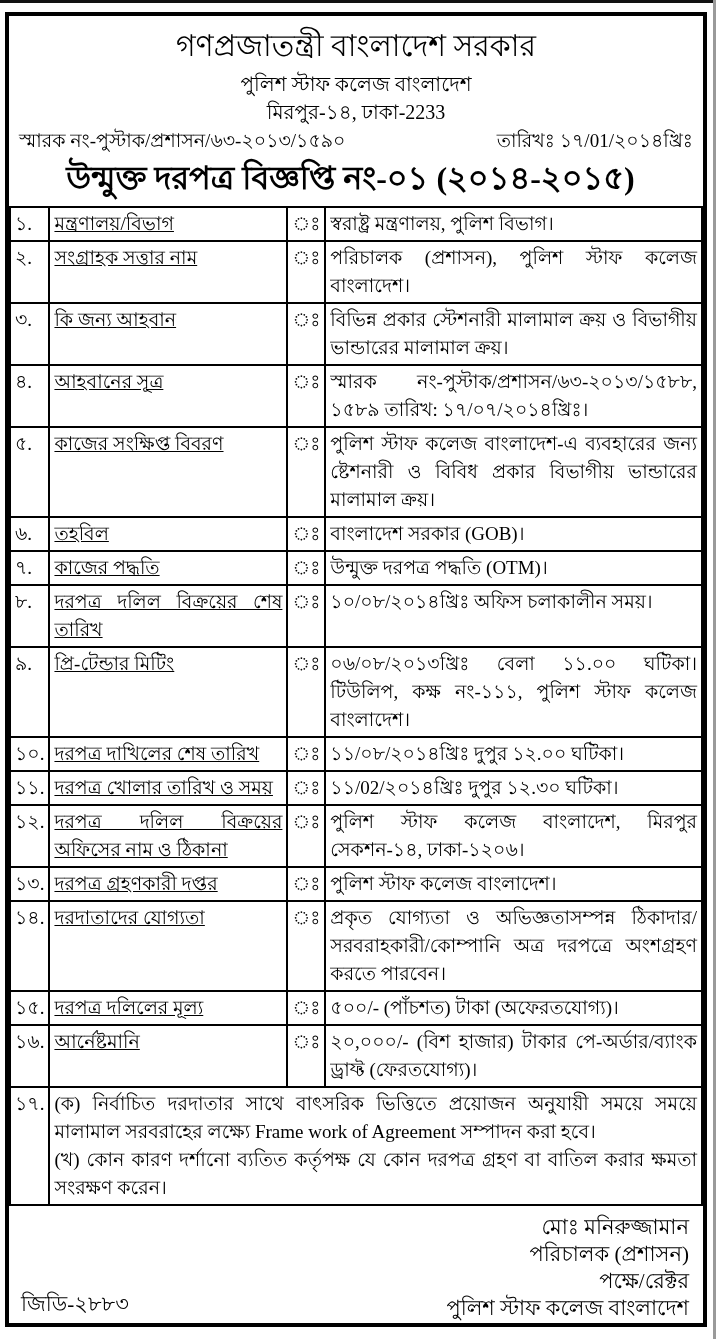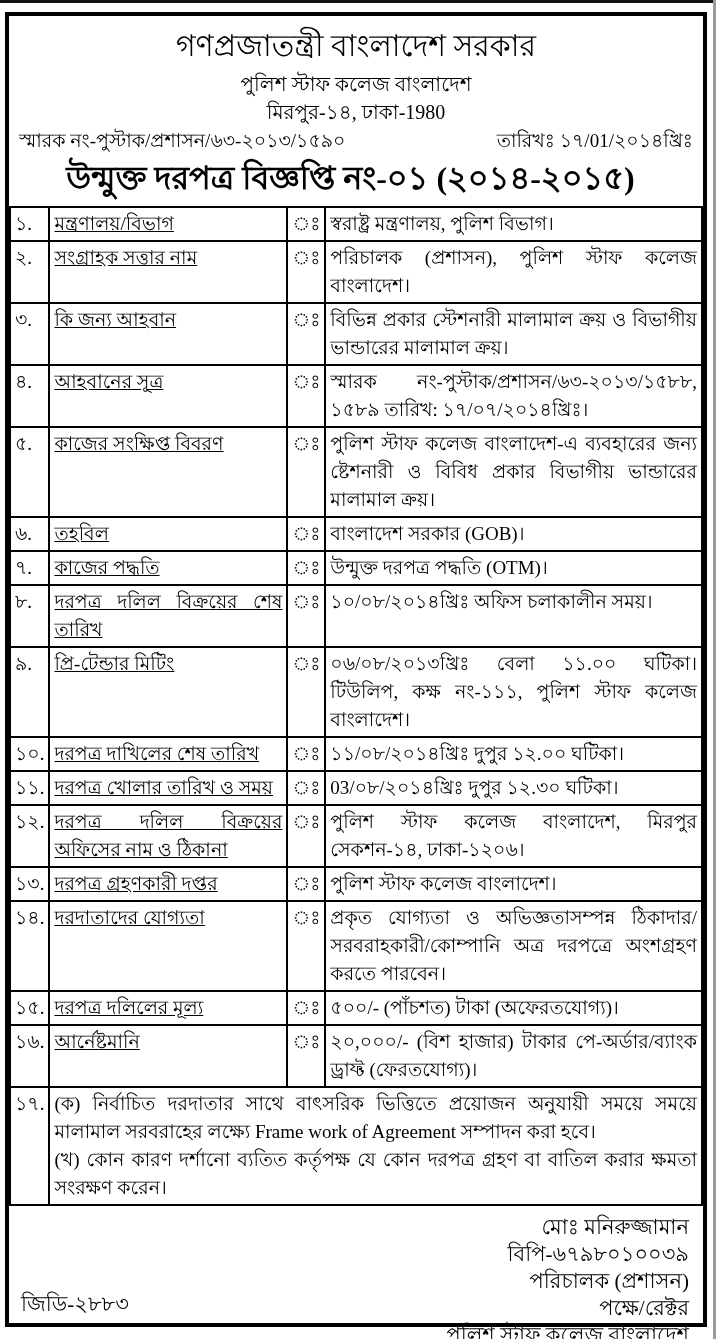--- a/index.html
+++ b/index.html
@@ -79,21 +79,21 @@
 <body>
 
 <div class="scan-edge-top"></div>
 <div class="scan-edge-right"></div>
 
 <div class="doc-box">
 
   <div class="hdr">
     <div class="hdr-gov">গণপ্রজাতন্ত্রী বাংলাদেশ সরকার</div>
     <div class="hdr-org">পুলিশ স্টাফ কলেজ বাংলাদেশ</div>
-    <div class="hdr-addr">মিরপুর-১৪, ঢাকা-1980</div>
+    <div class="hdr-addr">মিরপুর-১৪, ঢাকা-2233</div>
   </div>
 
   <div class="memo-row">
     <span>স্মারক নং-পুস্টাক/প্রশাসন/৬৩-২০১৩/১৫৯০</span>
     <span>তারিখঃ ১৭/01/২০১৪খ্রিঃ</span>
   </div>
 
   <div class="notice-title">উন্মুক্ত দরপত্র বিজ্ঞপ্তি নং-০১ (২০১৪-২০১৫)</div>
 
   <table class="tender">
@@ -155,21 +155,21 @@
       <tr>
         <td class="sl">১০.</td>
         <td class="label">দরপত্র দাখিলের শেষ তারিখ</td>
         <td class="sep">ঃ</td>
         <td class="value">১১/০৮/২০১৪খ্রিঃ দুপুর ১২.০০ ঘটিকা।</td>
       </tr>
       <tr>
         <td class="sl">১১.</td>
         <td class="label">দরপত্র খোলার তারিখ ও সময়</td>
         <td class="sep">ঃ</td>
-        <td class="value">03/০৮/২০১৪খ্রিঃ দুপুর ১২.৩০ ঘটিকা।</td>
+        <td class="value">১১/02/২০১৪খ্রিঃ দুপুর ১২.৩০ ঘটিকা।</td>
       </tr>
       <tr>
         <td class="sl">১২.</td>
         <td class="label">দরপত্র দলিল বিক্রয়ের অফিসের নাম ও ঠিকানা</td>
         <td class="sep">ঃ</td>
         <td class="value">পুলিশ স্টাফ কলেজ বাংলাদেশ, মিরপুর সেকশন-১৪, ঢাকা-১২০৬।</td>
       </tr>
       <tr>
         <td class="sl">১৩.</td>
         <td class="label">দরপত্র গ্রহণকারী দপ্তর</td>
@@ -199,21 +199,20 @@
         <td class="value17" colspan="3">
           <div>(ক) নির্বাচিত দরদাতার সাথে বাৎসরিক ভিত্তিতে প্রয়োজন অনুযায়ী সময়ে সময়ে মালামাল সরবরাহের লক্ষ্যে Frame work of Agreement সম্পাদন করা হবে।</div>
           <div>(খ) কোন কারণ দর্শানো ব্যতিত কর্তৃপক্ষ যে কোন দরপত্র গ্রহণ বা বাতিল করার ক্ষমতা সংরক্ষণ করেন।</div>
         </td>
       </tr>
     </tbody>
   </table>
 
   <div class="sig-block">
     <div class="sig-line-name">মোঃ মনিরুজ্জামান</div>
-    <div>বিপি-৬৭৯৮০১০০৩৯</div>
     <div>পরিচালক (প্রশাসন)</div>
     <div>পক্ষে/রেক্টর</div>
     <div>পুলিশ স্টাফ কলেজ বাংলাদেশ</div>
 
   </div>
 
   <div class="gd-number">জিডি-২৮৮৩</div>
 
 </div>
 

